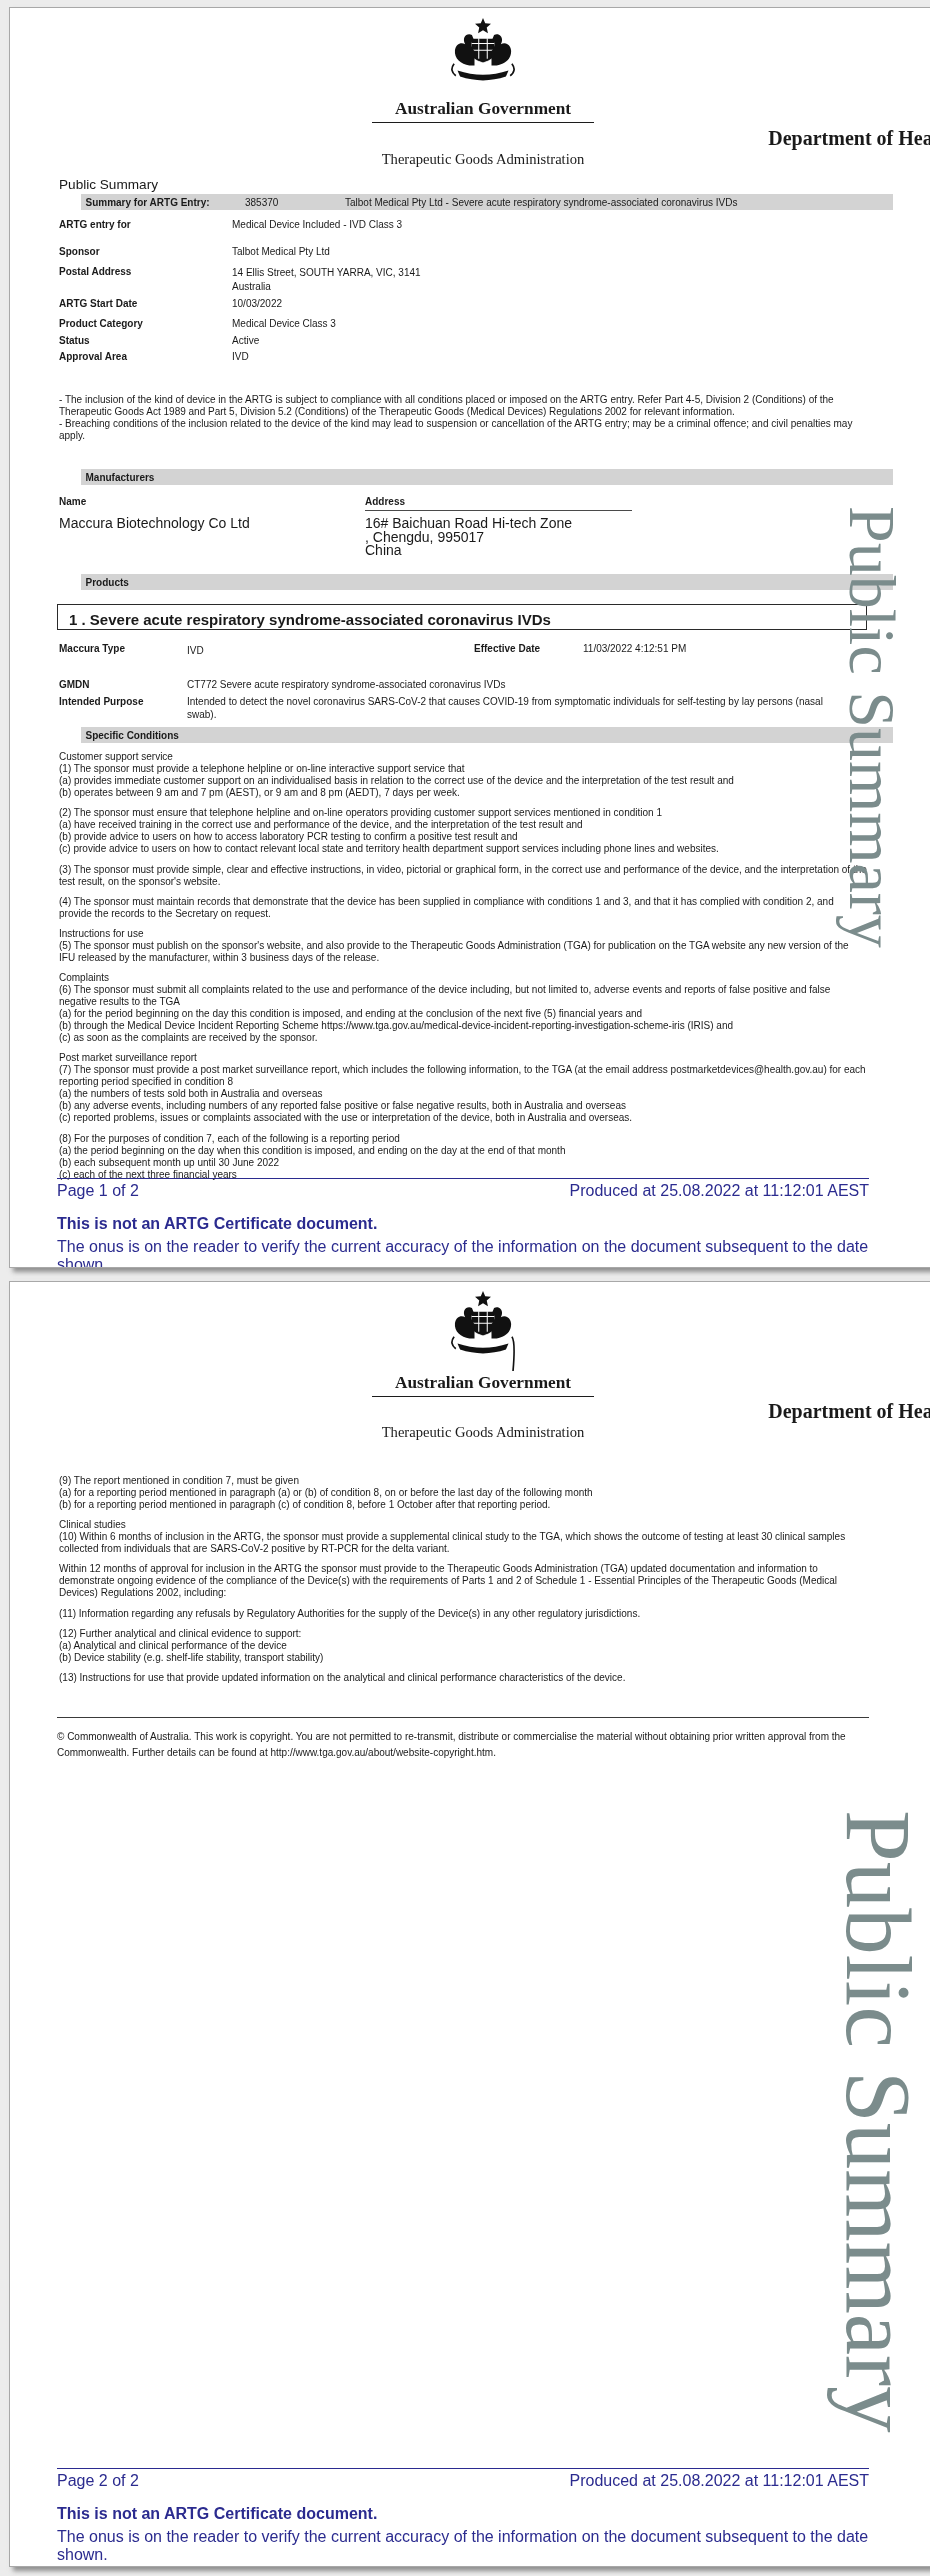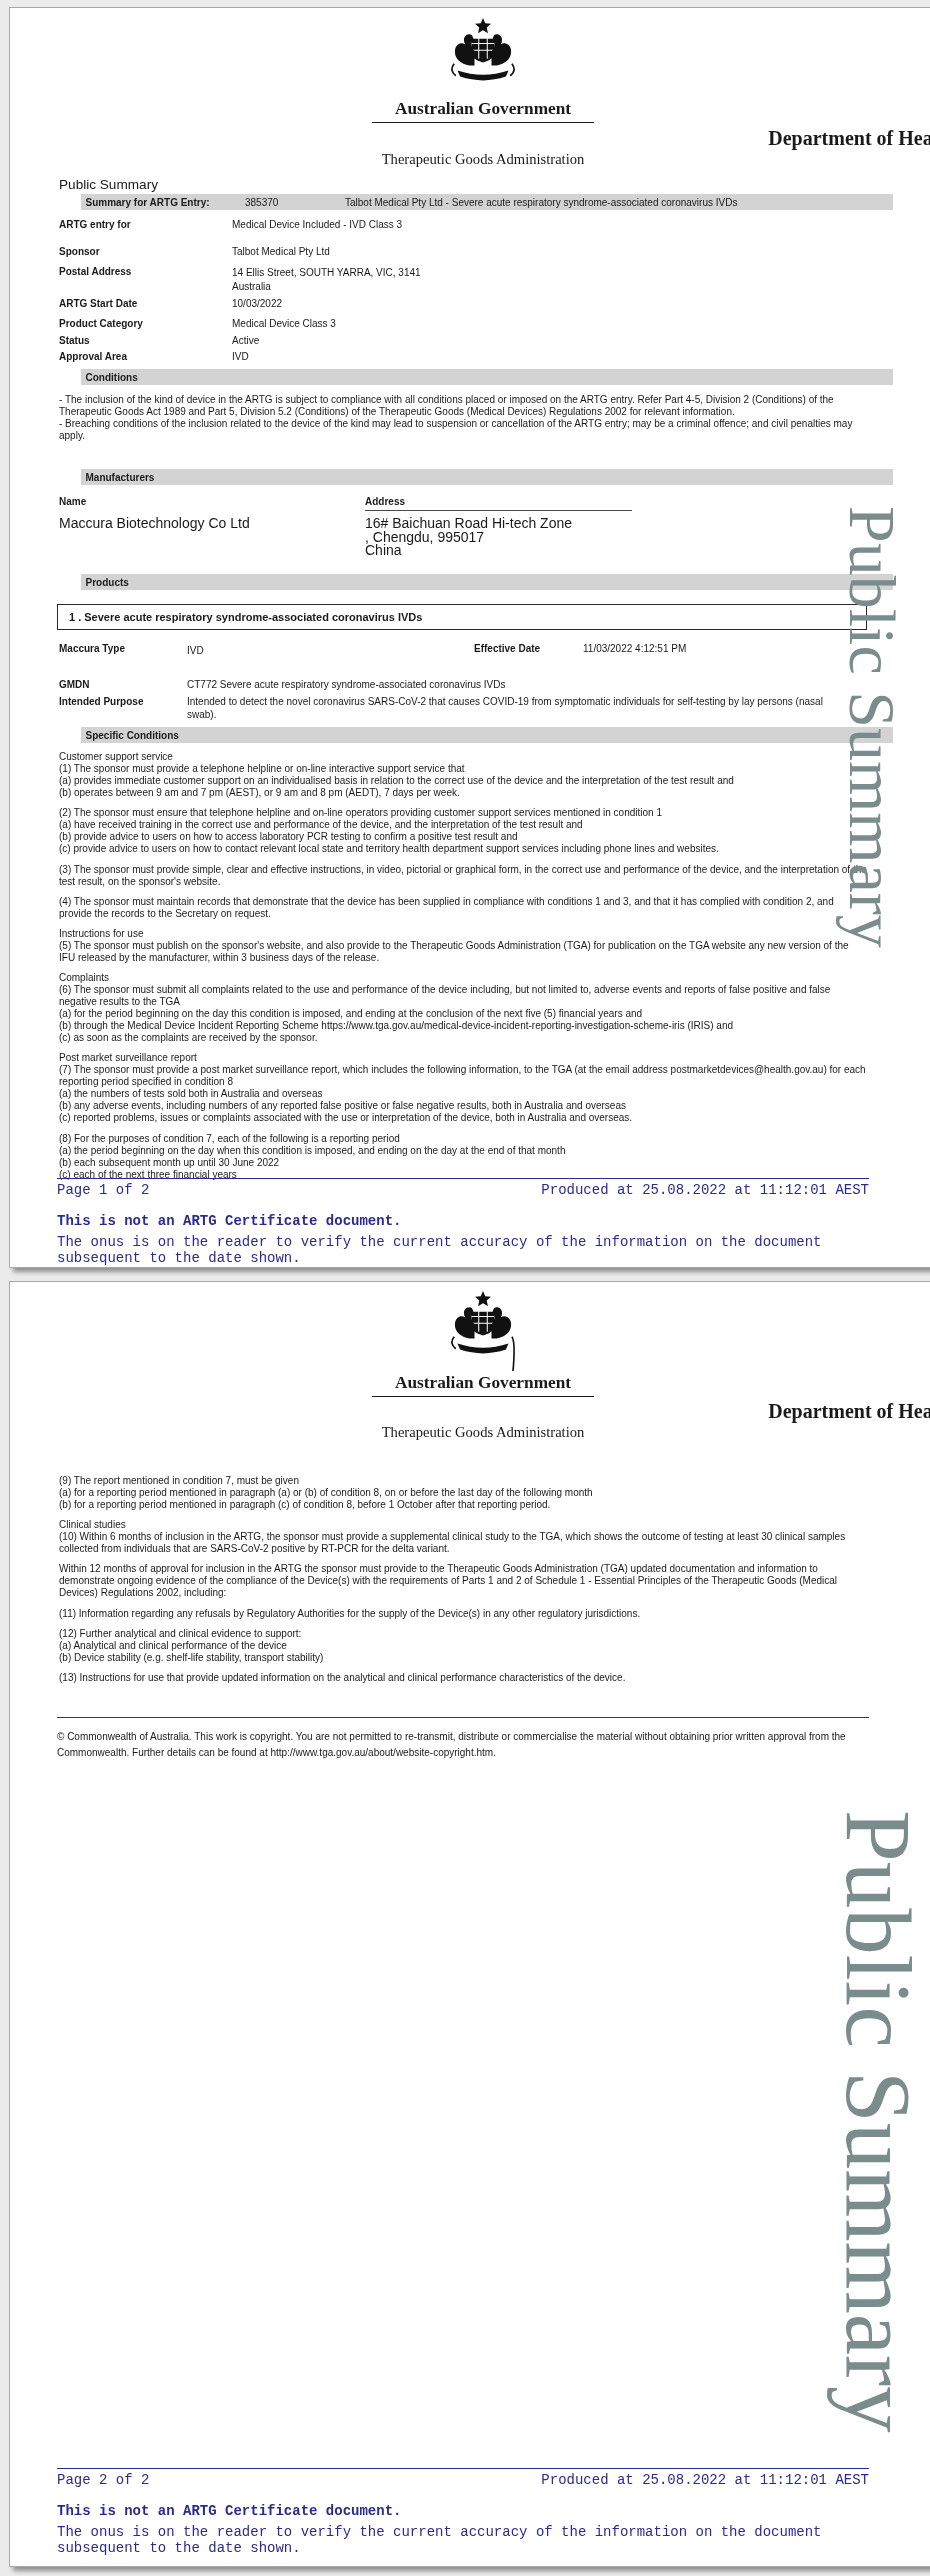--- a/index.html
+++ b/index.html
@@ -35,29 +35,29 @@
   .frow .fvalue{position:absolute;left:173px;top:0;white-space:pre-line;width:628px;}
 
   .bodytext{font-size:10px;line-height:12px;white-space:pre-line;}
   .conditions-text{position:absolute;left:49px;top:386px;width:806px;}
 
   .mfg-colhead{position:absolute;font-size:10px;font-weight:bold;}
   .mfg-underline{position:absolute;border-top:1.4px solid #4a4a4a;}
   .mfg-cell{position:absolute;font-size:14px;white-space:pre-line;line-height:13.6px;}
 
   .product-box{position:absolute;left:47px;top:596px;width:810px;height:25.5px;border:1.4px solid #2a2a2a;box-sizing:border-box;}
-  .product-box span{position:absolute;left:11px;top:5.5px;font-size:11px;font-weight:bold;}
+  .product-box span{position:absolute;left:11px;top:5.5px;font-size:15px;font-weight:bold;}
 
   .plabel{position:absolute;font-size:10px;font-weight:bold;}
   .pvalue{position:absolute;font-size:10px;white-space:pre-line;}
 
   .paras{position:absolute;left:49px;width:808px;}
   .para{font-size:10px;line-height:12px;margin-bottom:8.2px;white-space:pre-line;}
 
-  .page-footer{position:absolute;left:47px;width:812px;color:#2b2b8f;font-size:14px;font-family:Liberation Mono, monospace;}
+  .page-footer{position:absolute;left:47px;width:812px;color:#2b2b8f;font-size:16px;}
   .footer-hr{border-top:1.8px solid #2b2b8f;margin-bottom:2.7px;}
   .footer-row1{display:flex;justify-content:space-between;}
   .footer-bold{font-weight:bold;margin-top:15px;}
   .footer-onus{margin-top:5.5px;}
   .footer-visit{margin-top:19px;}
 
   .copy-block{position:absolute;left:47px;top:435px;width:812px;}
   .copy-hr{border-top:1.4px solid #3a3a3a;margin-bottom:11px;}
   .copy-text{font-size:10px;line-height:16.4px;color:#1a1a1a;}
 
@@ -123,21 +123,20 @@
   </div>
   <div class="frow" style="top:327px">
     <span class="flabel">Status</span>
     <span class="fvalue">Active</span>
   </div>
   <div class="frow" style="top:343px">
     <span class="flabel">Approval Area</span>
     <span class="fvalue">IVD</span>
   </div>
 
-  <div class="graybar" style="top:361px">Conditions</div>
   <div class="bodytext conditions-text">- The inclusion of the kind of device in the ARTG is subject to compliance with all conditions placed or imposed on the ARTG entry. Refer Part 4-5, Division 2 (Conditions) of the Therapeutic Goods Act 1989 and Part 5, Division 5.2 (Conditions) of the Therapeutic Goods (Medical Devices) Regulations 2002 for relevant information.
 - Breaching conditions of the inclusion related to the device of the kind may lead to suspension or cancellation of the ARTG entry; may be a criminal offence; and civil penalties may apply.</div>
 
   <div class="graybar" style="top:461px">Manufacturers</div>
   <div class="mfg-colhead" style="left:49px;top:488px">Name</div>
   <div class="mfg-colhead" style="left:355px;top:488px">Address</div>
   <div class="mfg-underline" style="left:355px;top:502px;width:267px"></div>
   <div class="mfg-cell" style="left:49px;top:509px;width:273px">Maccura Biotechnology Co Ltd</div>
   <div class="mfg-cell" style="left:355px;top:509px;width:382px">16# Baichuan Road Hi-tech Zone
 , Chengdu, 995017

